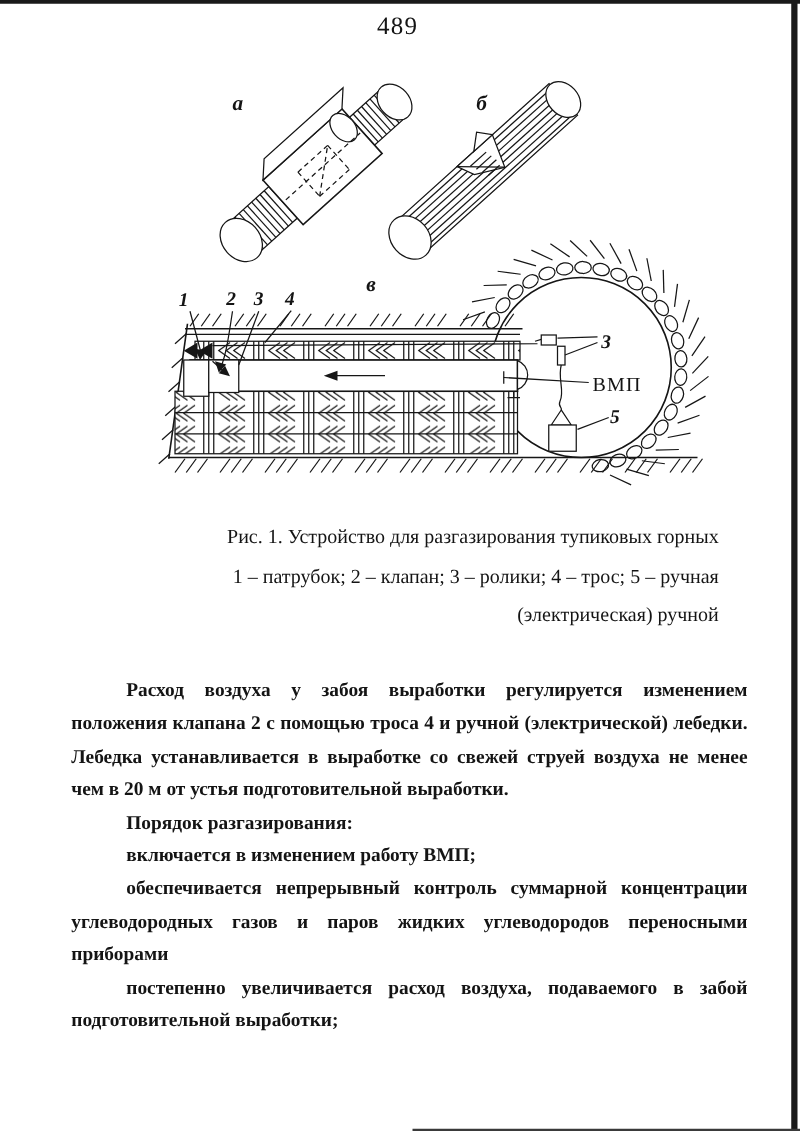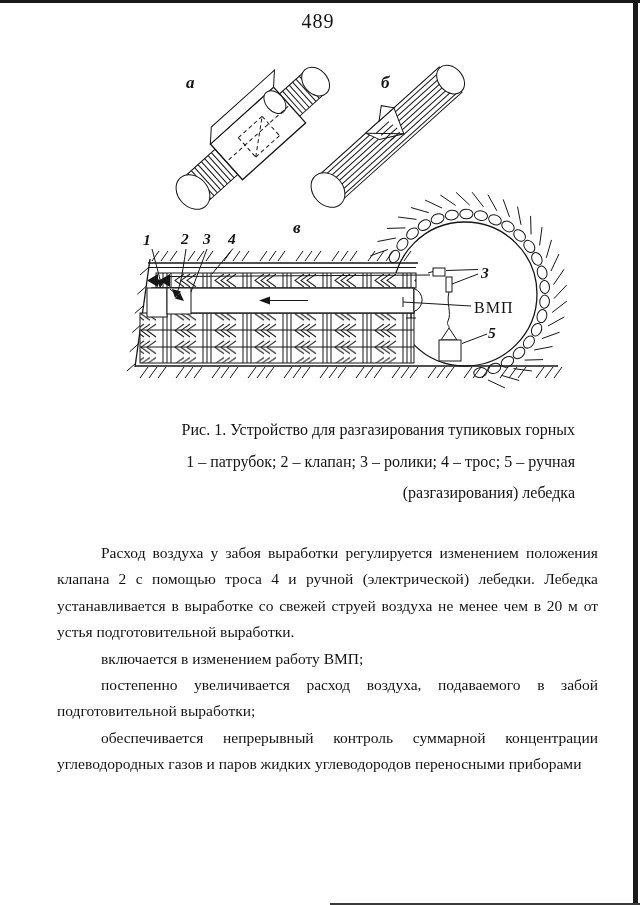--- a/index.html
+++ b/index.html
@@ -24,21 +24,21 @@
   svg .dash{stroke-dasharray:4 3;}
   svg .thick{stroke-width:1.3;}
   svg text{fill:#141414;stroke:none;font-family:"Liberation Serif",serif;}
   svg .part-label{font-size:17px;font-style:italic;font-weight:bold;}
   svg .num-label{font-size:15.5px;font-style:italic;font-weight:bold;}
   svg .vmp-label{font-size:16px;letter-spacing:1px;}
   .caption{
     position:absolute;left:65px;top:414px;width:510px;text-align:right;
     font-size:16px;line-height:31.5px;
   }
-  .bodytext{position:absolute;left:57px;top:540px;width:541px;}
+  .bodytext{position:absolute;left:57px;top:540px;width:541px;font-weight:bold;}
   .bodytext p{
     margin:0;font-size:15.5px;line-height:26.4px;text-indent:44px;
     text-align:justify;text-align-last:left;
   }
 </style>
 </head>
 <body>
 
 <div class="edge edge-top"></div>
 <div class="edge edge-right"></div>
@@ -315,21 +315,22 @@
     <text class="num-label" x="228" y="189">4</text>
     <text class="num-label" x="481" y="223">3</text>
     <text class="vmp-label" x="474" y="258">ВМП</text>
     <text class="num-label" x="488" y="283">5</text>
   </g>
 </svg>
 
 <div class="caption">
   <div>Рис. 1. Устройство для разгазирования тупиковых горных</div>
   <div>1 – патрубок; 2 – клапан; 3 – ролики; 4 – трос; 5 – ручная</div>
-  <div>(разгазирования) лебедка</div>
+  <div>(электрическая) ручной</div>
 </div>
 
 <div class="bodytext">
   <p>Расход воздуха у забоя выработки регулируется изменением положения клапана 2 с помощью троса 4 и ручной (электрической) лебедки. Лебедка устанавливается в выработке со свежей струей воздуха не менее чем в 20 м от устья подготовительной выработки.</p>
+  <p>Порядок разгазирования:</p>
   <p>включается в изменением работу ВМП;</p>
+  <p>обеспечивается непрерывный контроль суммарной концентрации углеводородных газов и паров жидких углеводородов переносными приборами</p>
   <p>постепенно увеличивается расход воздуха, подаваемого в забой подготовительной выработки;</p>
-  <p>обеспечивается непрерывный контроль суммарной концентрации углеводородных газов и паров жидких углеводородов переносными приборами</p>
 </div>
 
 </body></html>

